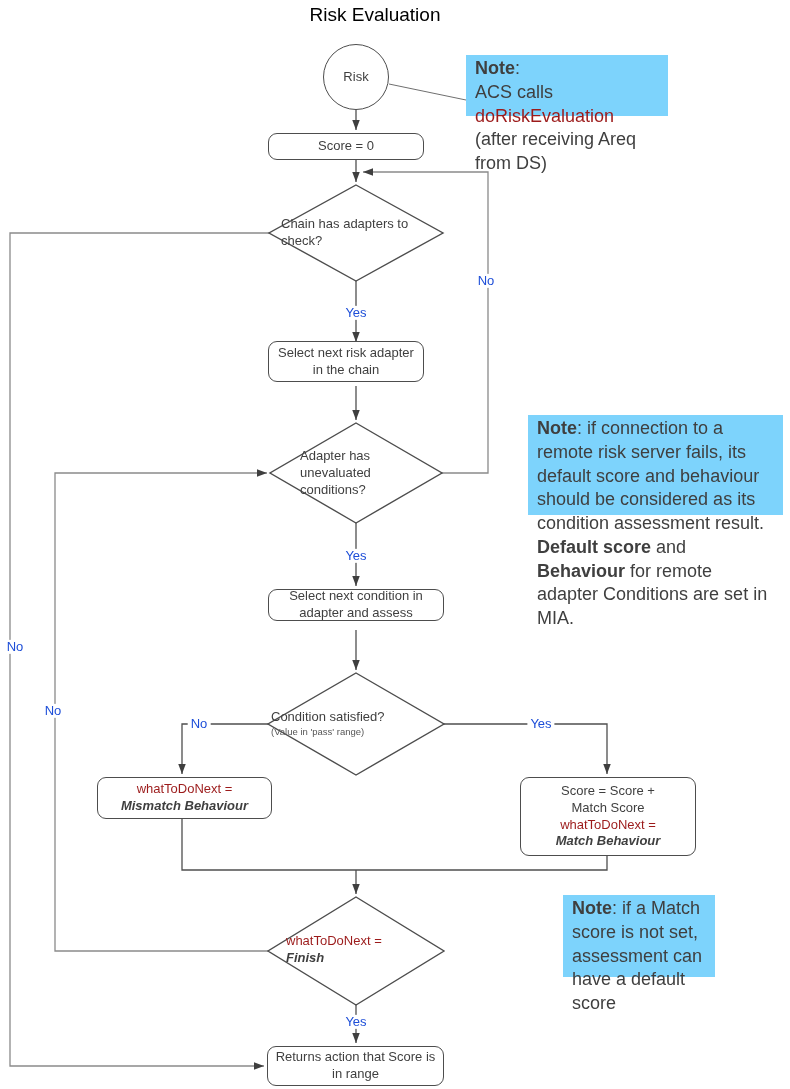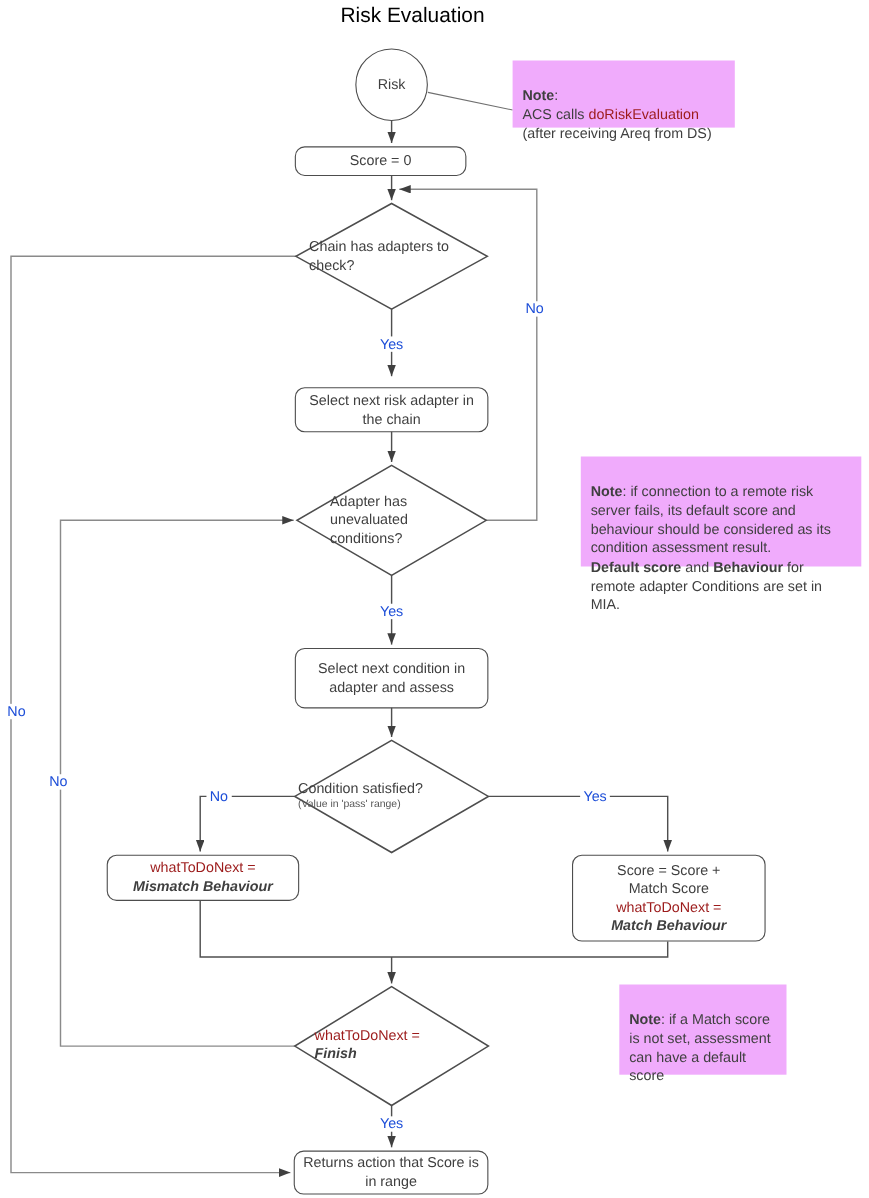--- a/index.html
+++ b/index.html
@@ -28,22 +28,22 @@
   .dtext{
     position:absolute;transform:translate(-50%,-50%);
     font-size:13px;line-height:1.3;z-index:3;
   }
   .dtext .sub{font-size:9.5px;color:#565656;line-height:1.2}
   .elabel{
     position:absolute;transform:translate(-50%,-50%);
     font-size:13px;color:#1d4ed8;background:#fff;padding:0 3px;line-height:1.1;z-index:4;
   }
   .note{
-    position:absolute;background:#f0abfc;font-size:13px;line-height:1.32;
-    padding:23px 9px;color:#3f3f3f;z-index:2;
+    position:absolute;background:#7dd3fc;font-size:18px;line-height:1.32;
+    padding:2px 9px;color:#3f3f3f;z-index:2;
   }
   .red{color:#9c1b1b}
   .bi{font-weight:bold;font-style:italic}
   .b{font-weight:bold}
 </style>
 </head>
 <body>
 
 <svg class="canvas" width="790" height="1089" viewBox="0 0 790 1089">
   <defs>
@@ -78,25 +78,25 @@
 <div class="title">Risk Evaluation</div>
 
 <div class="node circle" style="left:323px;top:44px;width:66px;height:66px">
   <span>Risk</span>
 </div>
 
 <div class="node box" style="left:268px;top:133px;width:156px;height:27px">
   <span>Score = 0</span>
 </div>
 
-<div class="node box" style="left:268px;top:352px;width:176px;height:41px;padding:2px 6px">
+<div class="node box" style="left:268px;top:341px;width:156px;height:41px;padding:2px 6px">
   <span>Select next risk adapter in the chain</span>
 </div>
 
-<div class="node box" style="left:268px;top:589px;width:176px;height:55px;padding:2px 6px">
+<div class="node box" style="left:268px;top:589px;width:176px;height:32px;padding:2px 6px">
   <span>Select next condition in adapter and assess</span>
 </div>
 
 <div class="node box" style="left:97px;top:777px;width:175px;height:42px;padding:2px 6px">
   <span class="red">whatToDoNext =</span>
   <span class="bi">Mismatch Behaviour</span>
 </div>
 
 <div class="node box" style="left:520px;top:777px;width:176px;height:79px;padding:20px 22px">
   <span>Score = Score + Match Score</span>

